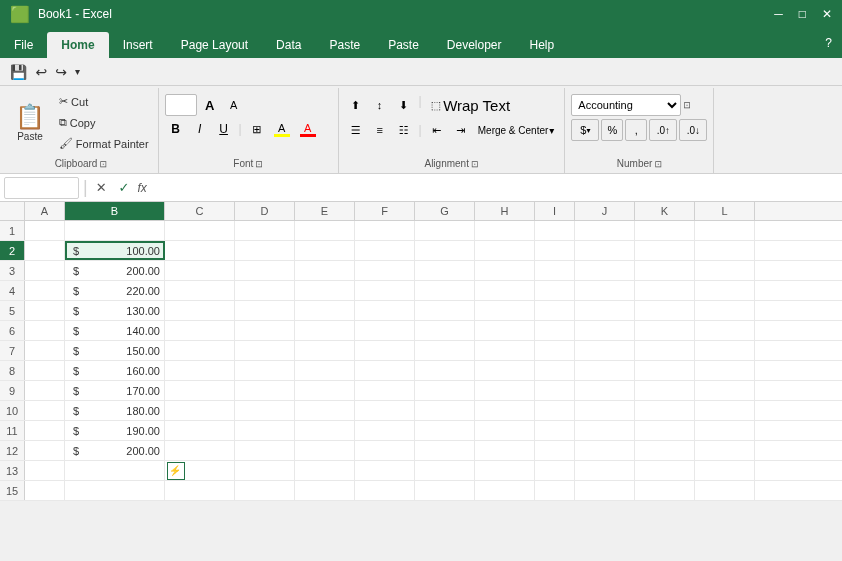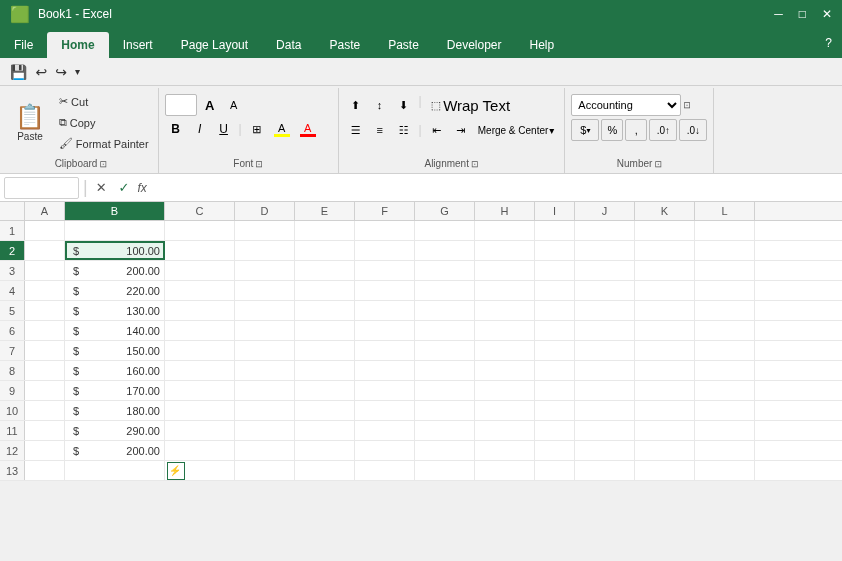--- a/index.html
+++ b/index.html
@@ -443,21 +443,21 @@
           <div class="cell" style="width: 60px; min-width: 60px;"></div>
           <div class="cell" style="width: 60px; min-width: 60px;"></div>
           <div class="cell" style="width: 60px; min-width: 60px;"></div>
         </div>
         <div class="sheet-row">
           <div class="row-header">11</div>
           <div class="cell" style="width: 40px; min-width: 40px;"></div>
           <div class="cell" style="width: 100px; min-width: 100px; justify-content: flex-end; padding-right: 4px;">
             <span style="display: flex; width: 100%; justify-content: space-between; align-items: center;">
               <span style="color: rgb(51, 51, 51); font-size: 11px; margin-left: 6px;">$</span>
-              <span style="color: rgb(51, 51, 51); font-size: 11px;">290.00</span>
+              <span style="color: rgb(51, 51, 51); font-size: 11px;">190.00</span>
             </span>
           </div>
           <div class="cell" style="width: 70px; min-width: 70px;"></div>
           <div class="cell" style="width: 60px; min-width: 60px;"></div>
           <div class="cell" style="width: 60px; min-width: 60px;"></div>
           <div class="cell" style="width: 60px; min-width: 60px;"></div>
           <div class="cell" style="width: 60px; min-width: 60px;"></div>
           <div class="cell" style="width: 60px; min-width: 60px;"></div>
           <div class="cell" style="width: 40px; min-width: 40px;"></div>
           <div class="cell" style="width: 60px; min-width: 60px;"></div>
@@ -494,16 +494,31 @@
           <div class="cell" style="width: 60px; min-width: 60px;"></div>
           <div class="cell" style="width: 60px; min-width: 60px;"></div>
           <div class="cell" style="width: 60px; min-width: 60px;"></div>
           <div class="cell" style="width: 60px; min-width: 60px;"></div>
           <div class="cell" style="width: 60px; min-width: 60px;"></div>
           <div class="cell" style="width: 40px; min-width: 40px;"></div>
           <div class="cell" style="width: 60px; min-width: 60px;"></div>
           <div class="cell" style="width: 60px; min-width: 60px;"></div>
           <div class="cell" style="width: 60px; min-width: 60px;"></div>
         </div>
+        <div class="sheet-row">
+          <div class="row-header">15</div>
+          <div class="cell" style="width: 40px; min-width: 40px;"></div>
+          <div class="cell" style="width: 100px; min-width: 100px;"></div>
+          <div class="cell" style="width: 70px; min-width: 70px;"></div>
+          <div class="cell" style="width: 60px; min-width: 60px;"></div>
+          <div class="cell" style="width: 60px; min-width: 60px;"></div>
+          <div class="cell" style="width: 60px; min-width: 60px;"></div>
+          <div class="cell" style="width: 60px; min-width: 60px;"></div>
+          <div class="cell" style="width: 60px; min-width: 60px;"></div>
+          <div class="cell" style="width: 40px; min-width: 40px;"></div>
+          <div class="cell" style="width: 60px; min-width: 60px;"></div>
+          <div class="cell" style="width: 60px; min-width: 60px;"></div>
+          <div class="cell" style="width: 60px; min-width: 60px;"></div>
+        </div>
       </div>
   </div>
 
 </div>
 
 </body></html>

